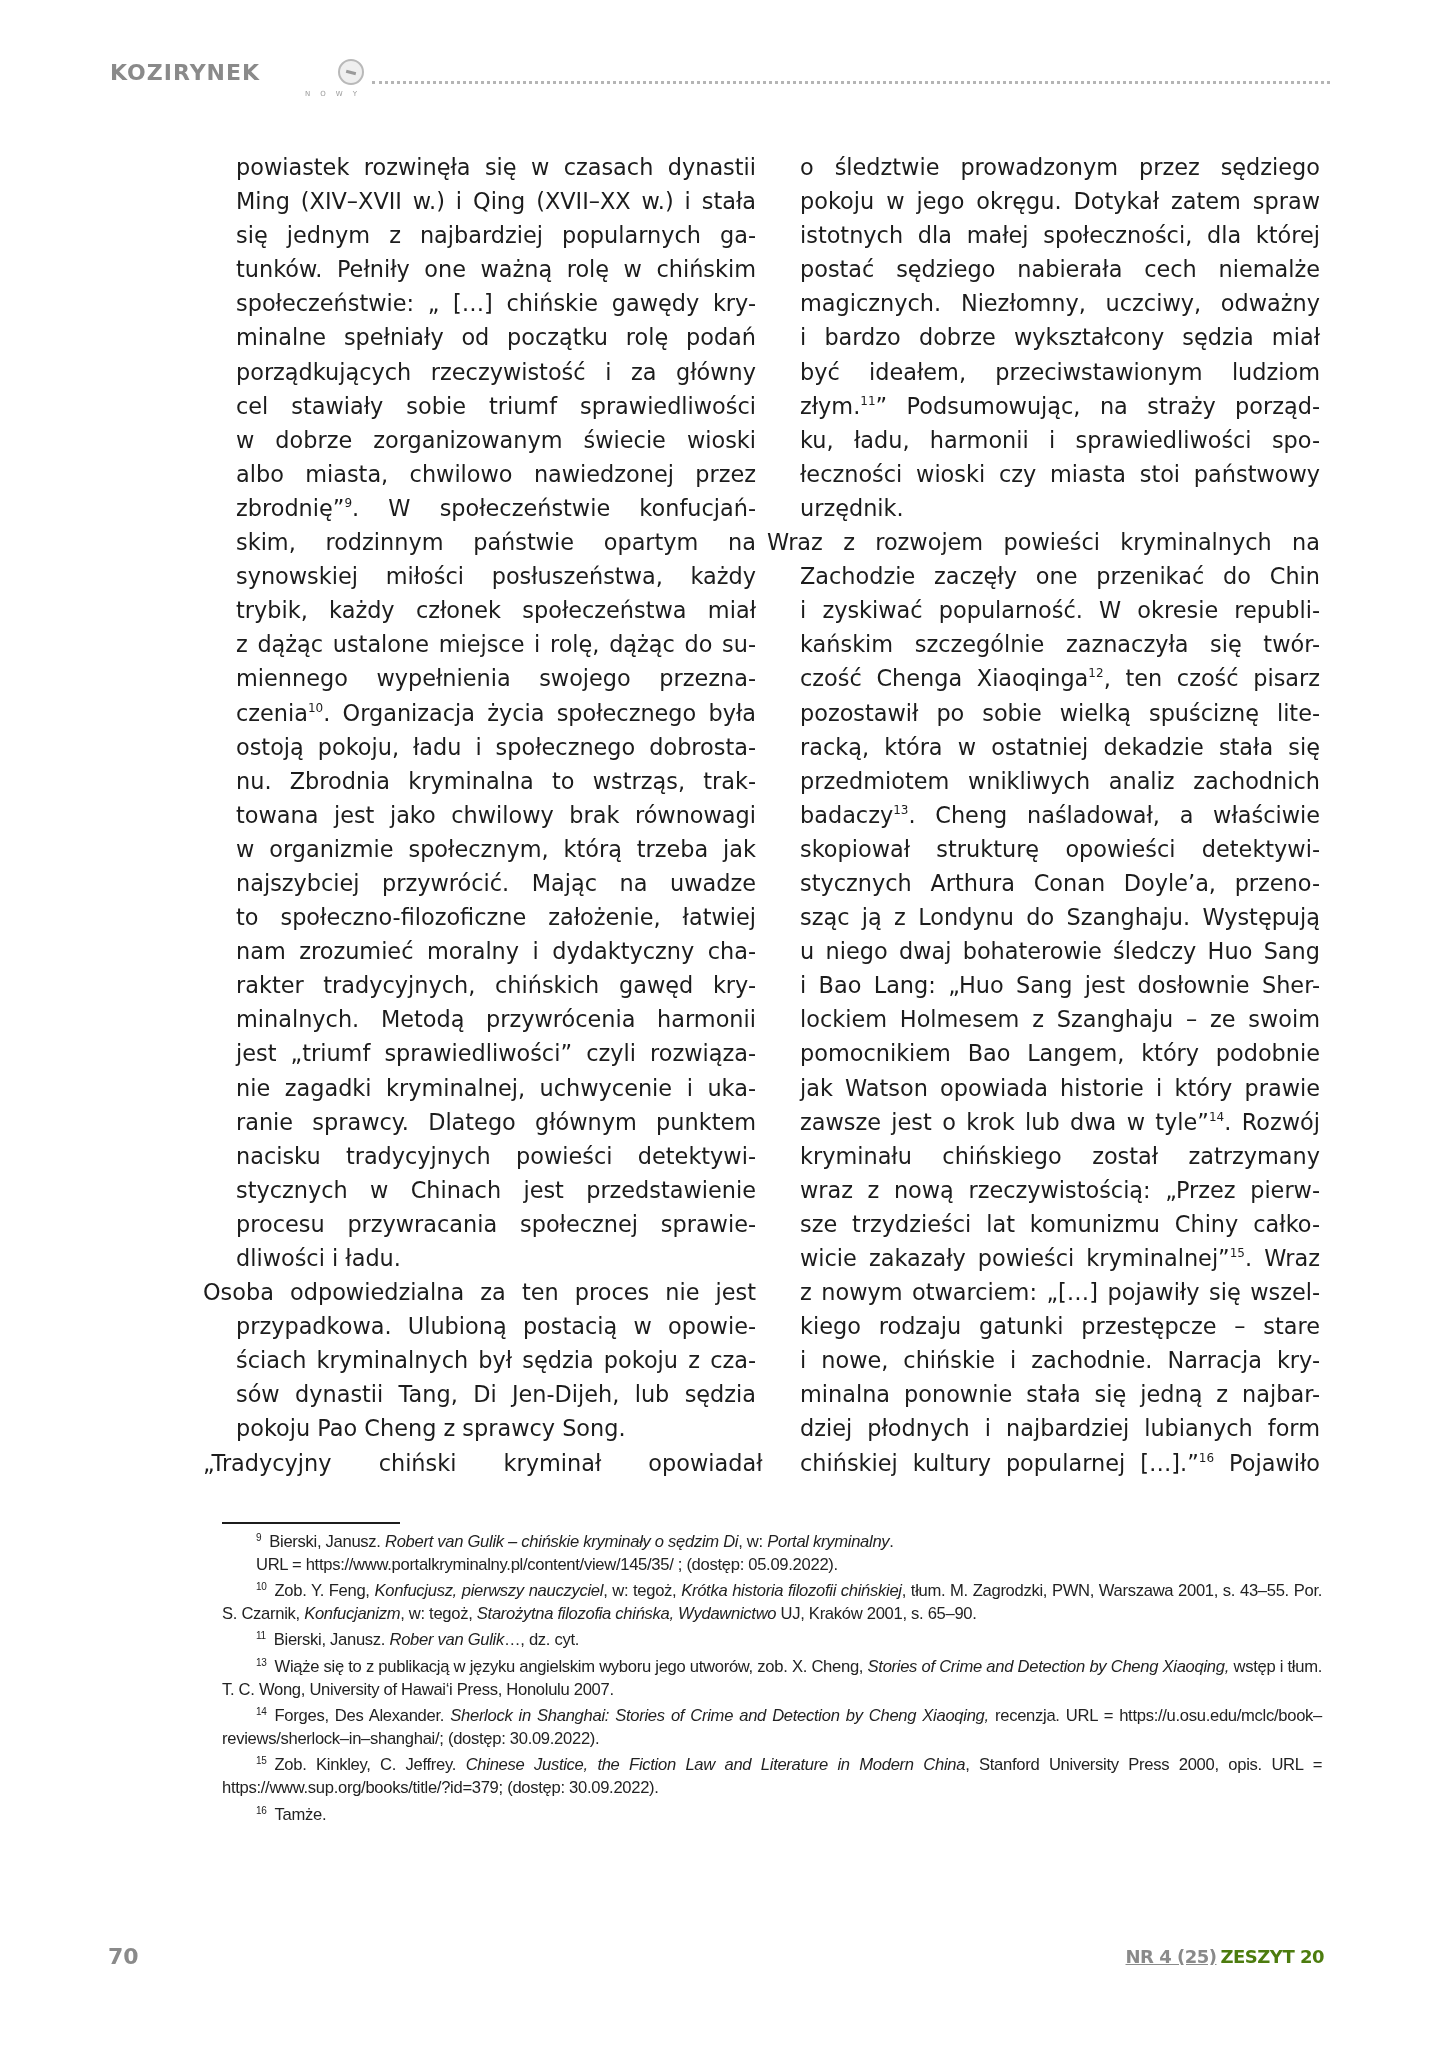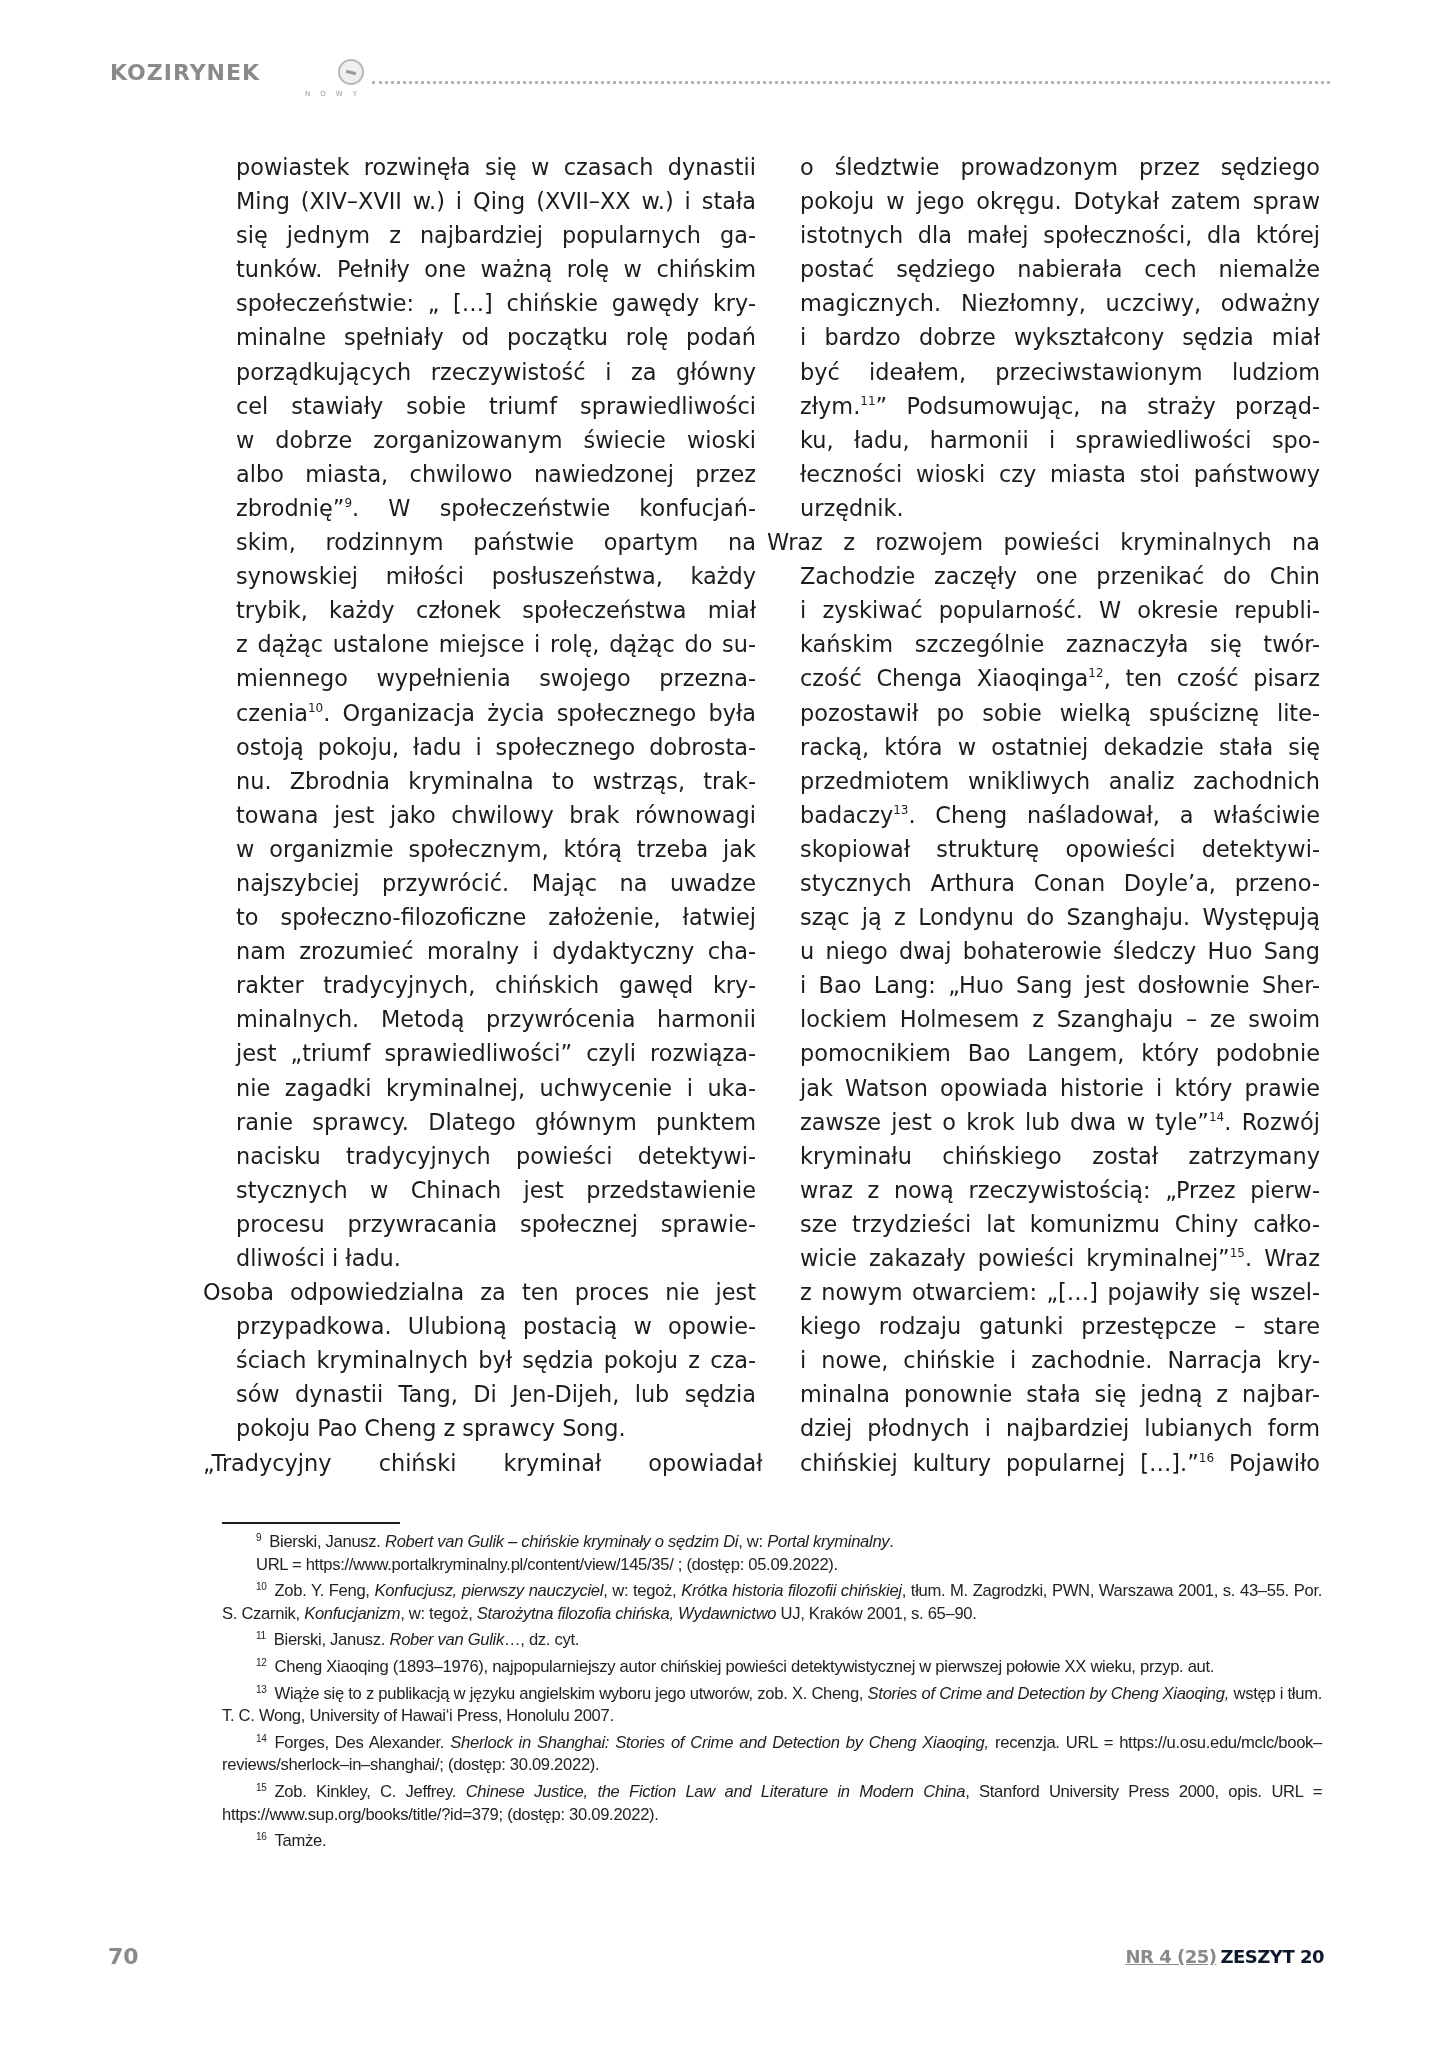--- a/index.html
+++ b/index.html
@@ -24,21 +24,21 @@
 
     .fn-rule { position: absolute; left: 222px; top: 1522px; width: 178px; height: 2px; background: #1c1c1c; }
     .footnotes { position: absolute; left: 222px; top: 1527px; width: 1100px; font-family: "Liberation Sans", sans-serif; font-size: 16.6px; line-height: 22.6px; color: #222; letter-spacing: -0.3px; }
     .fn { display: block; text-align: justify; text-indent: 34px; }
     .fn-num { font-size: 10px; vertical-align: 6px; margin-right: 8px; }
     .fn em { font-style: italic; }
 
     .footer-left { position: absolute; left: 108px; top: 1944px; font-weight: bold; font-size: 22px; color: #8a8a8a; }
     .footer-right { position: absolute; right: 124px; top: 1946px; font-weight: bold; font-size: 18px; letter-spacing: -0.5px; }
     .footer-right .issue { color: #8a8a8a; text-decoration: underline; }
-    .footer-right .zeszyt { color: #0f172a; margin-left: 4px; }
+    .footer-right .zeszyt { color: #4d7c0f; margin-left: 4px; }
   </style>
 </head>
 <body>
 
 <div class="header">
   <div class="logo">KOZIRYNEK</div>
   <div class="logo-emblem"></div>
   <div class="logo-sub">NOWY</div>
   <div class="header-dots"></div>
 </div>
@@ -145,23 +145,20 @@
   <div class="fn">
     <span>URL = https://www.portalkryminalny.pl/content/view/145/35/ ; (dostęp: 05.09.2022).</span>
   </div>
   <div class="fn">
     <span class="fn-num">10</span><span>Zob. Y. Feng, </span><em>Konfucjusz, pierwszy nauczyciel</em><span>, w: tegoż, </span><em>Krótka historia filozofii chińskiej</em><span>, tłum. M. Zagrodzki, PWN, Warszawa 2001, s. 43–55. Por. S. Czarnik, </span><em>Konfucjanizm</em><span>, w: tegoż, </span><em>Starożytna filozofia chińska, Wydawnictwo</em><span> UJ, Kraków 2001, s. 65–90.</span>
   </div>
   <div class="fn">
     <span class="fn-num">11</span><span>Bierski, Janusz. </span><em>Rober van Gulik</em><span>…, dz. cyt.</span>
   </div>
   <div class="fn">
-    <span class="fn-num">12</span><span>Cheng Xiaoqing (1893–1976), najpopularniejszy autor chińskiej powieści detektywistycznej w pierwszej połowie XX wieku, przyp. aut.</span>
-  </div>
-  <div class="fn">
     <span class="fn-num">13</span><span>Wiąże się to z publikacją w języku angielskim wyboru jego utworów, zob. X. Cheng, </span><em>Stories of Crime and Detection by Cheng Xiaoqing,</em><span> wstęp i tłum. T. C. Wong, University of Hawai‘i Press, Honolulu 2007.</span>
   </div>
   <div class="fn">
     <span class="fn-num">14</span><span>Forges, Des Alexander. </span><em>Sherlock in Shanghai: Stories of Crime and Detection by Cheng Xiaoqing,</em><span> recenzja. URL = https://u.osu.edu/mclc/book–reviews/sherlock–in–shanghai/; (dostęp: 30.09.2022).</span>
   </div>
   <div class="fn">
     <span class="fn-num">15</span><span>Zob. Kinkley, C. Jeffrey. </span><em>Chinese Justice, the Fiction Law and Literature in Modern China</em><span>, Stanford University Press 2000, opis. URL = https://www.sup.org/books/title/?id=379; (dostęp: 30.09.2022).</span>
   </div>
   <div class="fn">
     <span class="fn-num">16</span><span>Tamże.</span>

